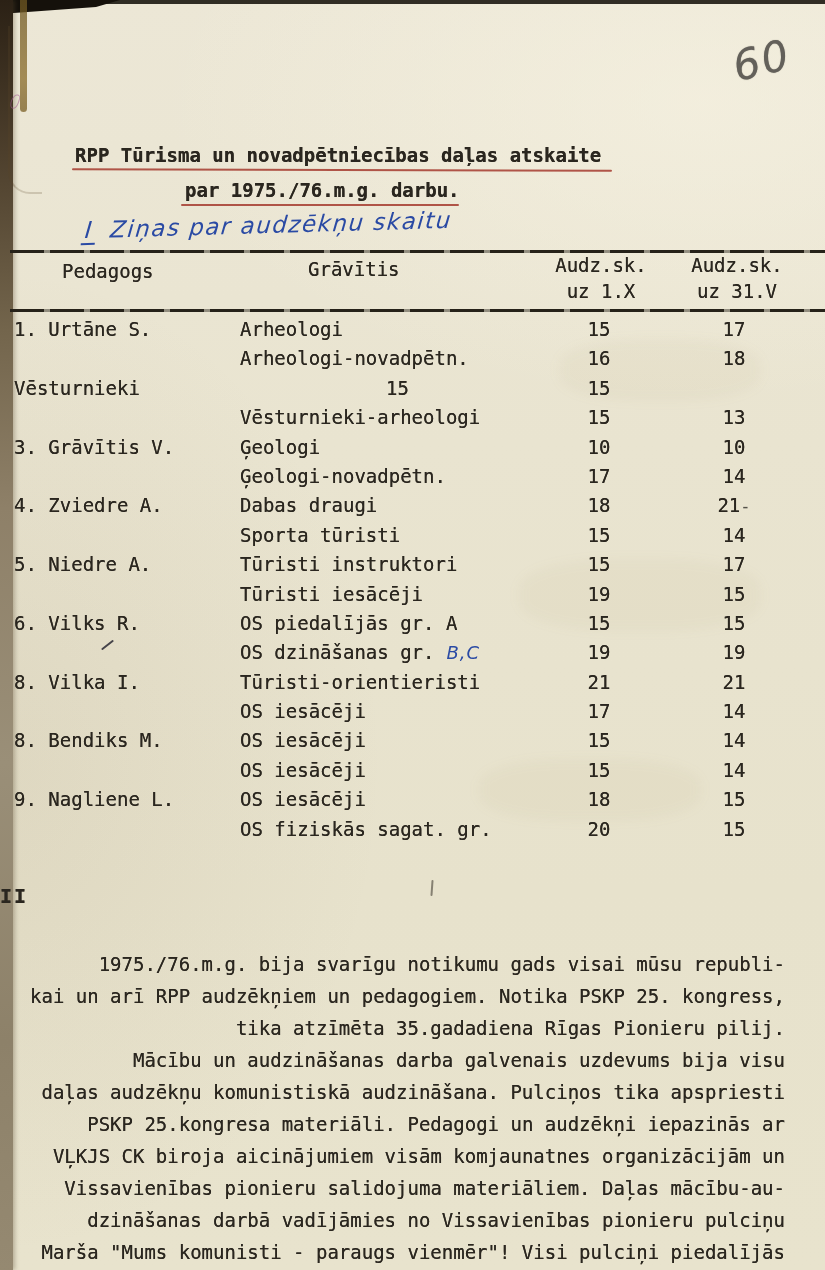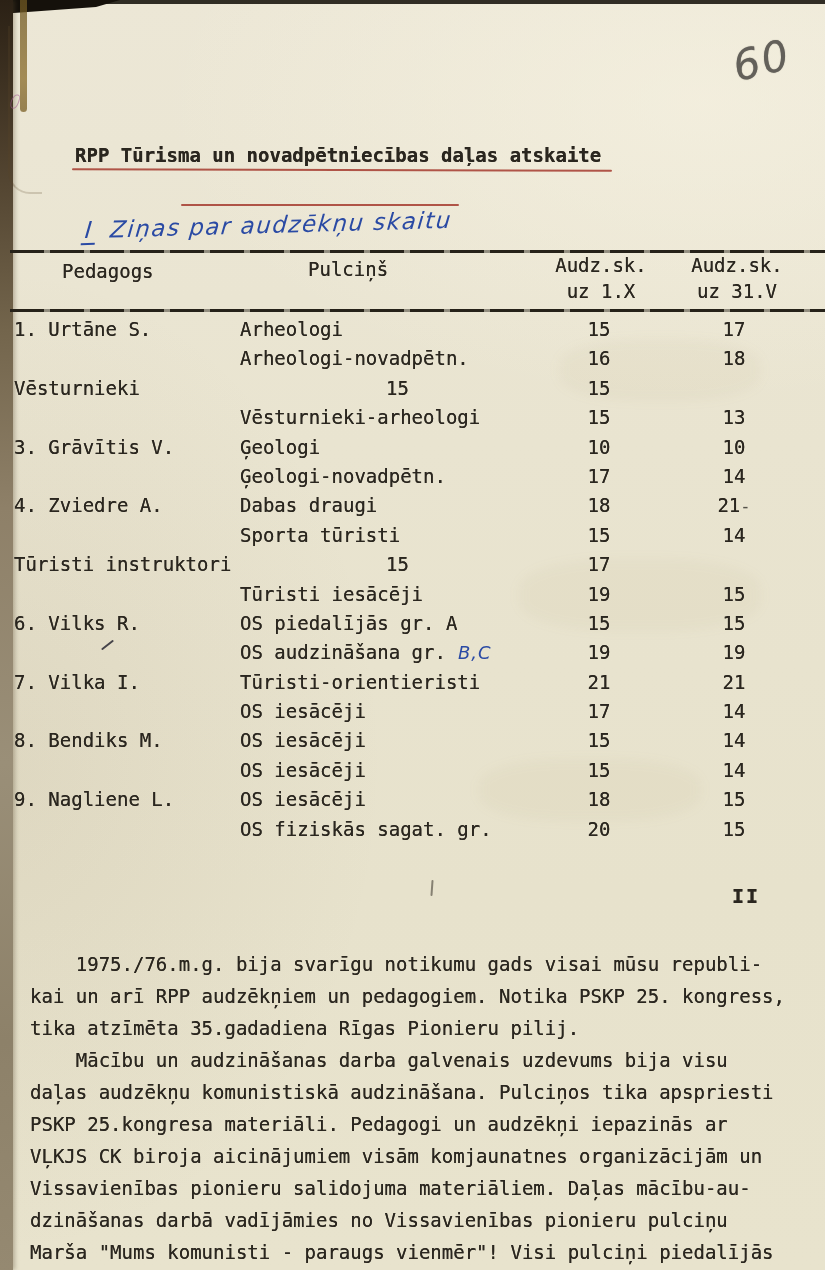--- a/index.html
+++ b/index.html
@@ -59,54 +59,55 @@
   .rows{position:absolute;left:14px;top:318px;width:658px;}
   .trow{display:grid;grid-template-columns:226px 315px 88px 182px;height:29.4px;
     font-size:19px;align-items:start;}
   .c-n1,.c-n2{text-align:center;}
   .hand-blue{font-family:"DejaVu Sans",sans-serif;font-style:italic;font-size:18px;
     color:#2a4aa4;letter-spacing:1px;text-shadow:none;margin-left:12px;}
   .pencil-suffix{color:#55524a;font-size:17px;}
   .pen-tick{position:absolute;left:100px;top:644px;width:15px;height:2px;background:#46444a;
     transform:rotate(-38deg);border-radius:1px;}
   
-  .sec2{position:absolute;left:0;top:884px;width:760px;text-align:right;
+  .sec2{position:absolute;left:0;top:884px;width:760px;text-align:left;
     font-size:20px;font-weight:bold;letter-spacing:2px;}
   .sec2-tick{position:absolute;left:431px;top:880px;width:2px;height:16px;background:rgba(55,50,40,.55);
     border-radius:2px;transform:rotate(4deg);}
   
   .body-lines{position:absolute;left:30px;top:948px;font-size:19px;line-height:32px;}
-  .body-lines div{white-space:pre;}
+  .body-lines div{white-space:pre;text-align:right;}
 </style>
 </head>
 <body>
 
 <div class="page">
 
   <div class="edge-top"></div>
   <div class="edge-top-wedge"></div>
   <div class="edge-left"></div>
   <div class="tape-streak"></div>
   <div class="fold-line"></div>
   <div class="pink-scribble"></div>
   <div class="smudge" style="left:560px;top:340px;width:200px;height:60px;"></div>
   <div class="smudge" style="left:520px;top:560px;width:240px;height:70px;"></div>
   <div class="smudge" style="left:480px;top:760px;width:220px;height:60px;"></div>
 
   <div class="page-num">60</div>
 
   <div class="title1 tw">RPP Tūrisma un novadpētniecības daļas atskaite</div>
+  <div class="title2 tw">par 1975./76.m.g. darbu.</div>
   <div class="redline r1"></div>
   <div class="redline r2"></div>
 
   <div class="hand-note"><span class="numeral">I</span><span>Ziņas par audzēkņu skaitu</span></div>
 
   <div class="rule r-top"></div>
   <div class="th th-ped tw">Pedagogs</div>
-  <div class="th th-club tw">Pulciņš</div>
+  <div class="th th-club tw">Grāvītis</div>
   <div class="th th-c1">
     <div class="tw">Audz.sk.</div>
     <div class="tw">uz 1.X</div>
   </div>
   <div class="th th-c2">
     <div class="tw">Audz.sk.</div>
     <div class="tw">uz 31.V</div>
   </div>
   <div class="rule r-mid"></div>
 
@@ -152,44 +153,45 @@
         <div class="c-n1 tw">18</div>
         <div class="c-n2"><span class="tw">21</span><span class="pencil-suffix">-</span></div>
       </div>
       <div class="trow">
         <div class="c-label tw"></div>
         <div class="c-club"><span class="tw">Sporta tūristi</span></div>
         <div class="c-n1 tw">15</div>
         <div class="c-n2"><span class="tw">14</span></div>
       </div>
       <div class="trow">
+        <div class="c-label tw">5. Niedre A.</div>
         <div class="c-club"><span class="tw">Tūristi instruktori</span></div>
         <div class="c-n1 tw">15</div>
         <div class="c-n2"><span class="tw">17</span></div>
       </div>
       <div class="trow">
         <div class="c-label tw"></div>
         <div class="c-club"><span class="tw">Tūristi iesācēji</span></div>
         <div class="c-n1 tw">19</div>
         <div class="c-n2"><span class="tw">15</span></div>
       </div>
       <div class="trow">
         <div class="c-label tw">6. Vilks R.</div>
         <div class="c-club"><span class="tw">OS piedalījās gr. A</span></div>
         <div class="c-n1 tw">15</div>
         <div class="c-n2"><span class="tw">15</span></div>
       </div>
       <div class="trow">
         <div class="c-label tw"></div>
-        <div class="c-club"><span class="tw">OS audzināšana gr.</span><span class="hand-blue">B,C</span></div>
+        <div class="c-club"><span class="tw">OS dzināšanas gr.</span><span class="hand-blue">B,C</span></div>
         <div class="c-n1 tw">19</div>
         <div class="c-n2"><span class="tw">19</span></div>
       </div>
       <div class="trow">
-        <div class="c-label tw">7. Vilka I.</div>
+        <div class="c-label tw">8. Vilka I.</div>
         <div class="c-club"><span class="tw">Tūristi-orientieristi</span></div>
         <div class="c-n1 tw">21</div>
         <div class="c-n2"><span class="tw">21</span></div>
       </div>
       <div class="trow">
         <div class="c-label tw"></div>
         <div class="c-club"><span class="tw">OS iesācēji</span></div>
         <div class="c-n1 tw">17</div>
         <div class="c-n2"><span class="tw">14</span></div>
       </div>

